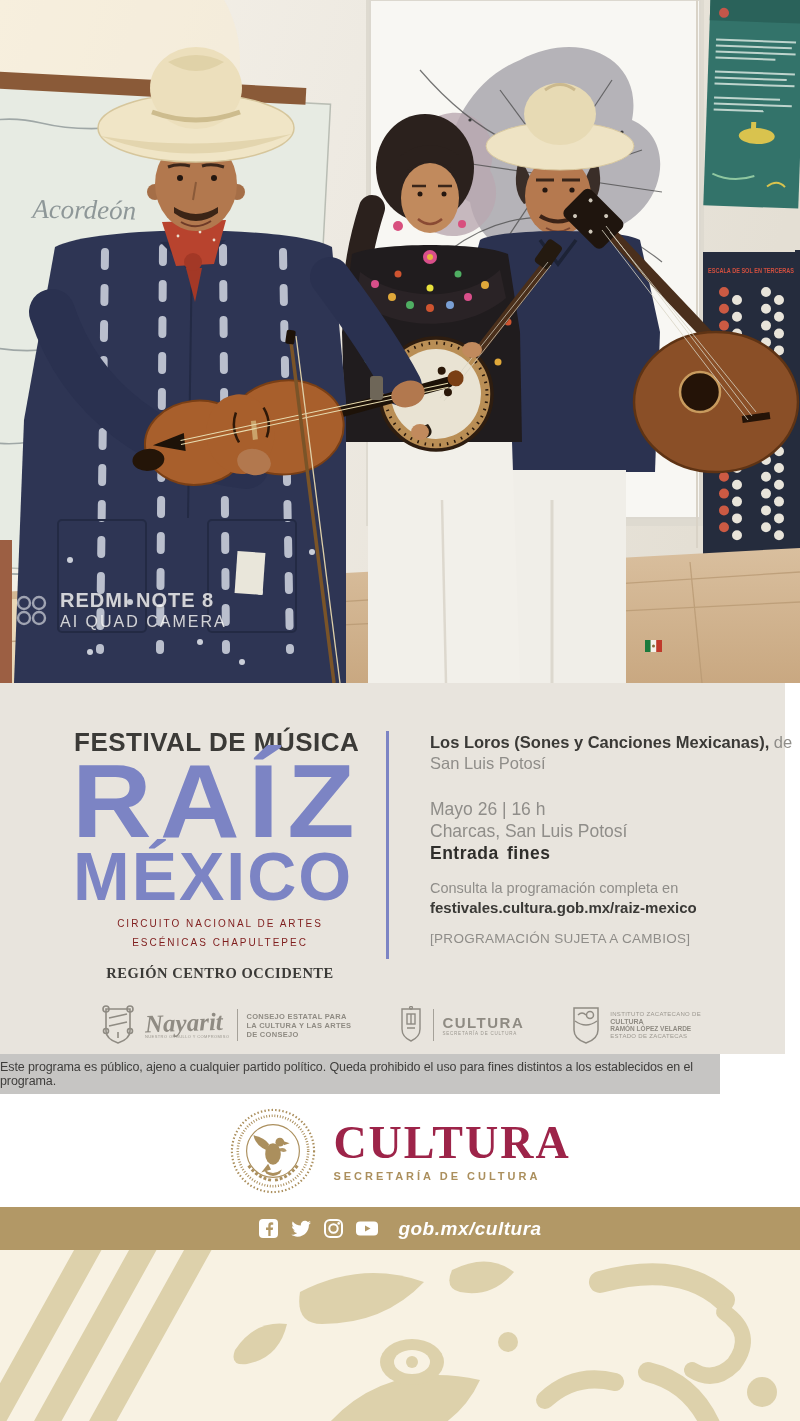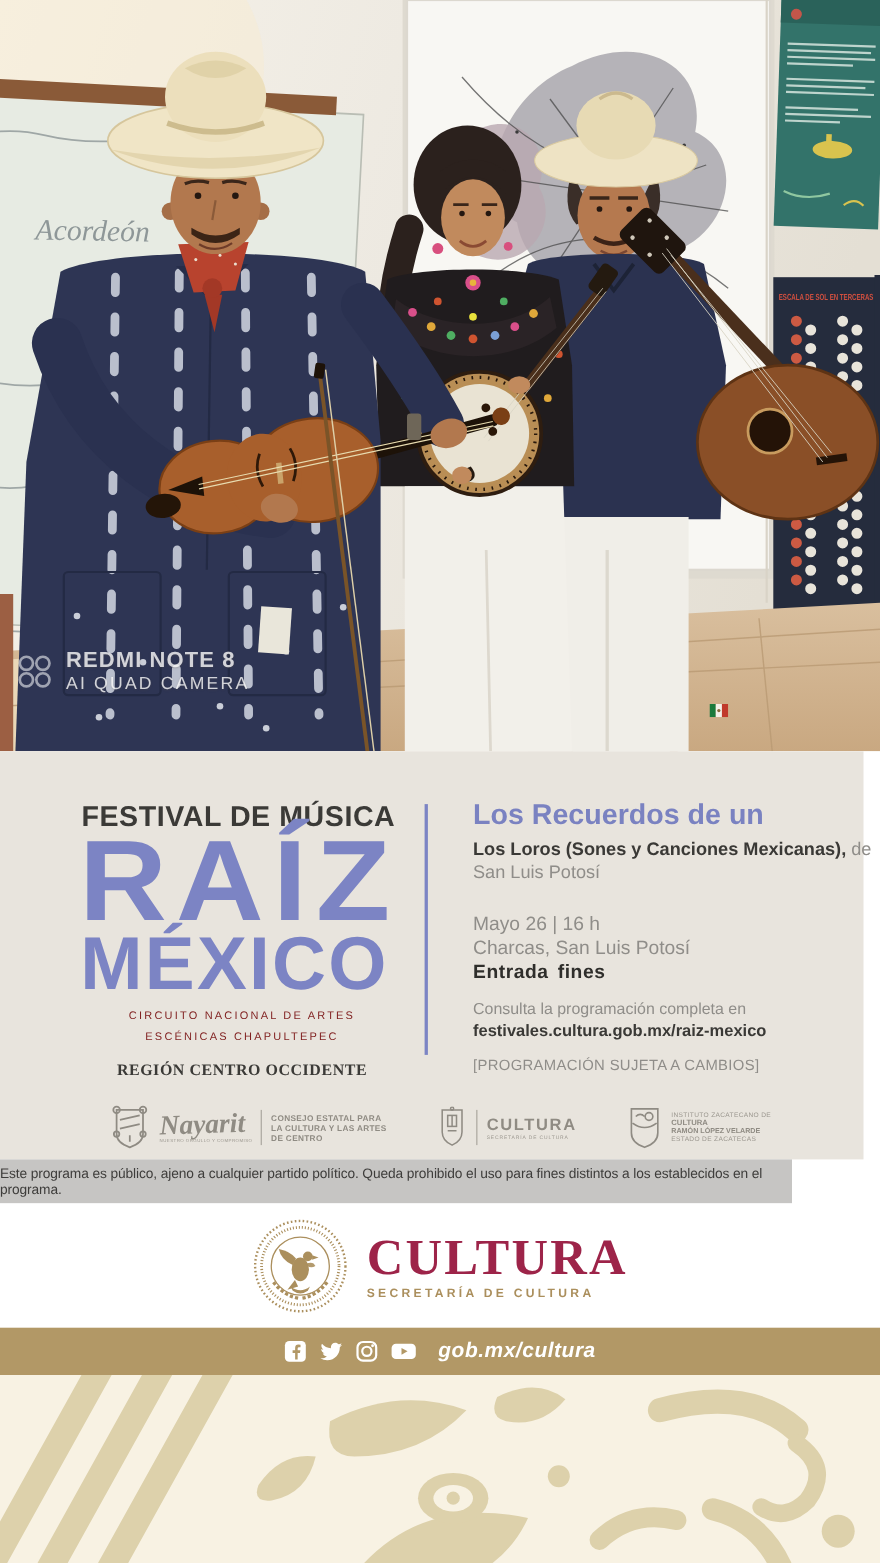--- a/index.html
+++ b/index.html
@@ -368,21 +368,20 @@
     <div class="abs mexico">MÉXICO</div>
     <div class="abs circuito">
       <div>CIRCUITO NACIONAL DE ARTES</div>
       <div>ESCÉNICAS CHAPULTEPEC</div>
     </div>
     <div class="abs region">REGIÓN CENTRO OCCIDENTE</div>
     <div class="abs vdivider"></div>
 
     <div class="abs evcol">
       <div class="ev-title">
-        <div>Los Recuerdos de un</div>
       </div>
       <div class="ev-artist">
         <b>Los Loros (Sones y Canciones Mexicanas),</b><span> de</span><br>
         <span>San Luis Potosí</span>
       </div>
       <div class="ev-block">
         <div>Mayo 26 | 16 h</div>
         <div>Charcas, San Luis Potosí</div>
         <div class="ev-free">Entrada fines</div>
       </div>
@@ -407,21 +406,21 @@
           </g>
         </svg>
         <div>
           <div class="nay-script">Nayarit</div>
           <div class="nay-tag">NUESTRO ORGULLO Y COMPROMISO</div>
         </div>
         <div class="lg-div"></div>
         <div class="lg-txt">
           <div>CONSEJO ESTATAL PARA</div>
           <div>LA CULTURA Y LAS ARTES</div>
-          <div>DE CENTRO</div>
+          <div>DE CONSEJO</div>
         </div>
       </div>
 
       <div class="lg">
         <svg width="28" height="38" viewBox="0 0 28 38">
           <g stroke="#8f8b83" fill="none" stroke-width="1.4">
             <path d="M5,3 h18 v20 q0,8 -9,12 q-9,-4 -9,-12 Z"></path>
             <rect x="10" y="8" width="8" height="10"></rect>
               <path d="M10,22 h8 M14,8 v10"></path>
             <circle cx="14" cy="1.8" r="1.4"></circle>

